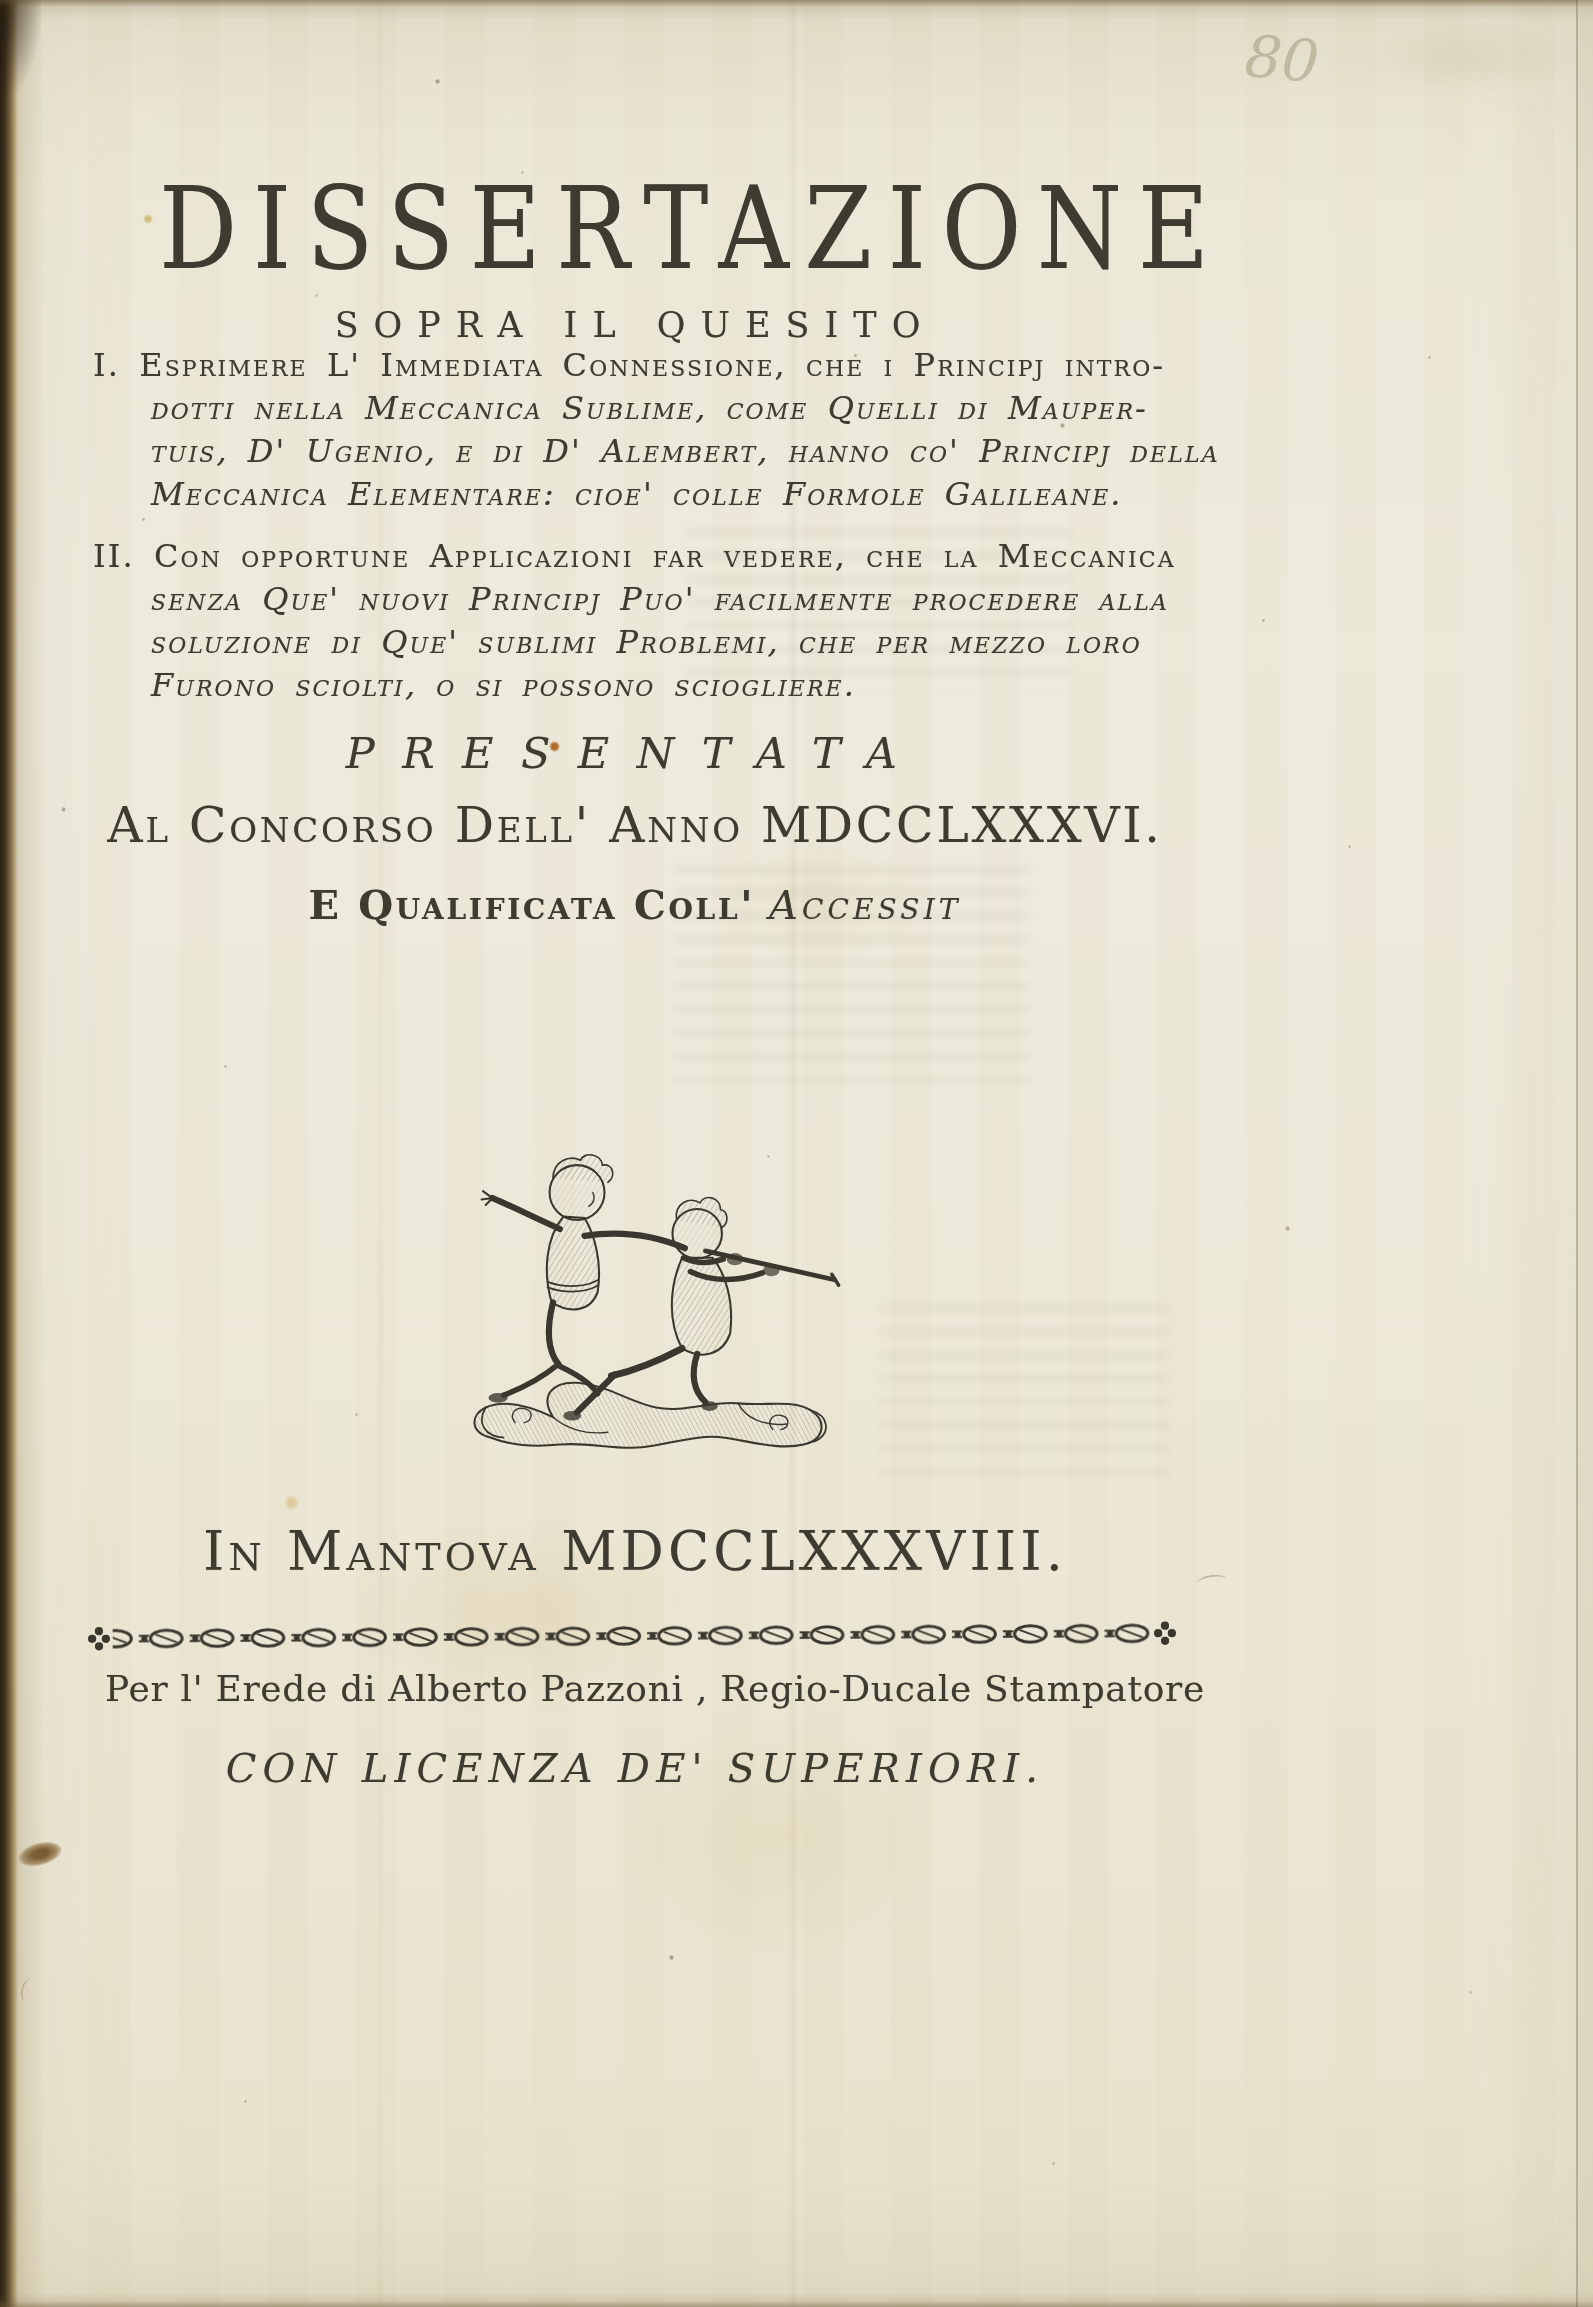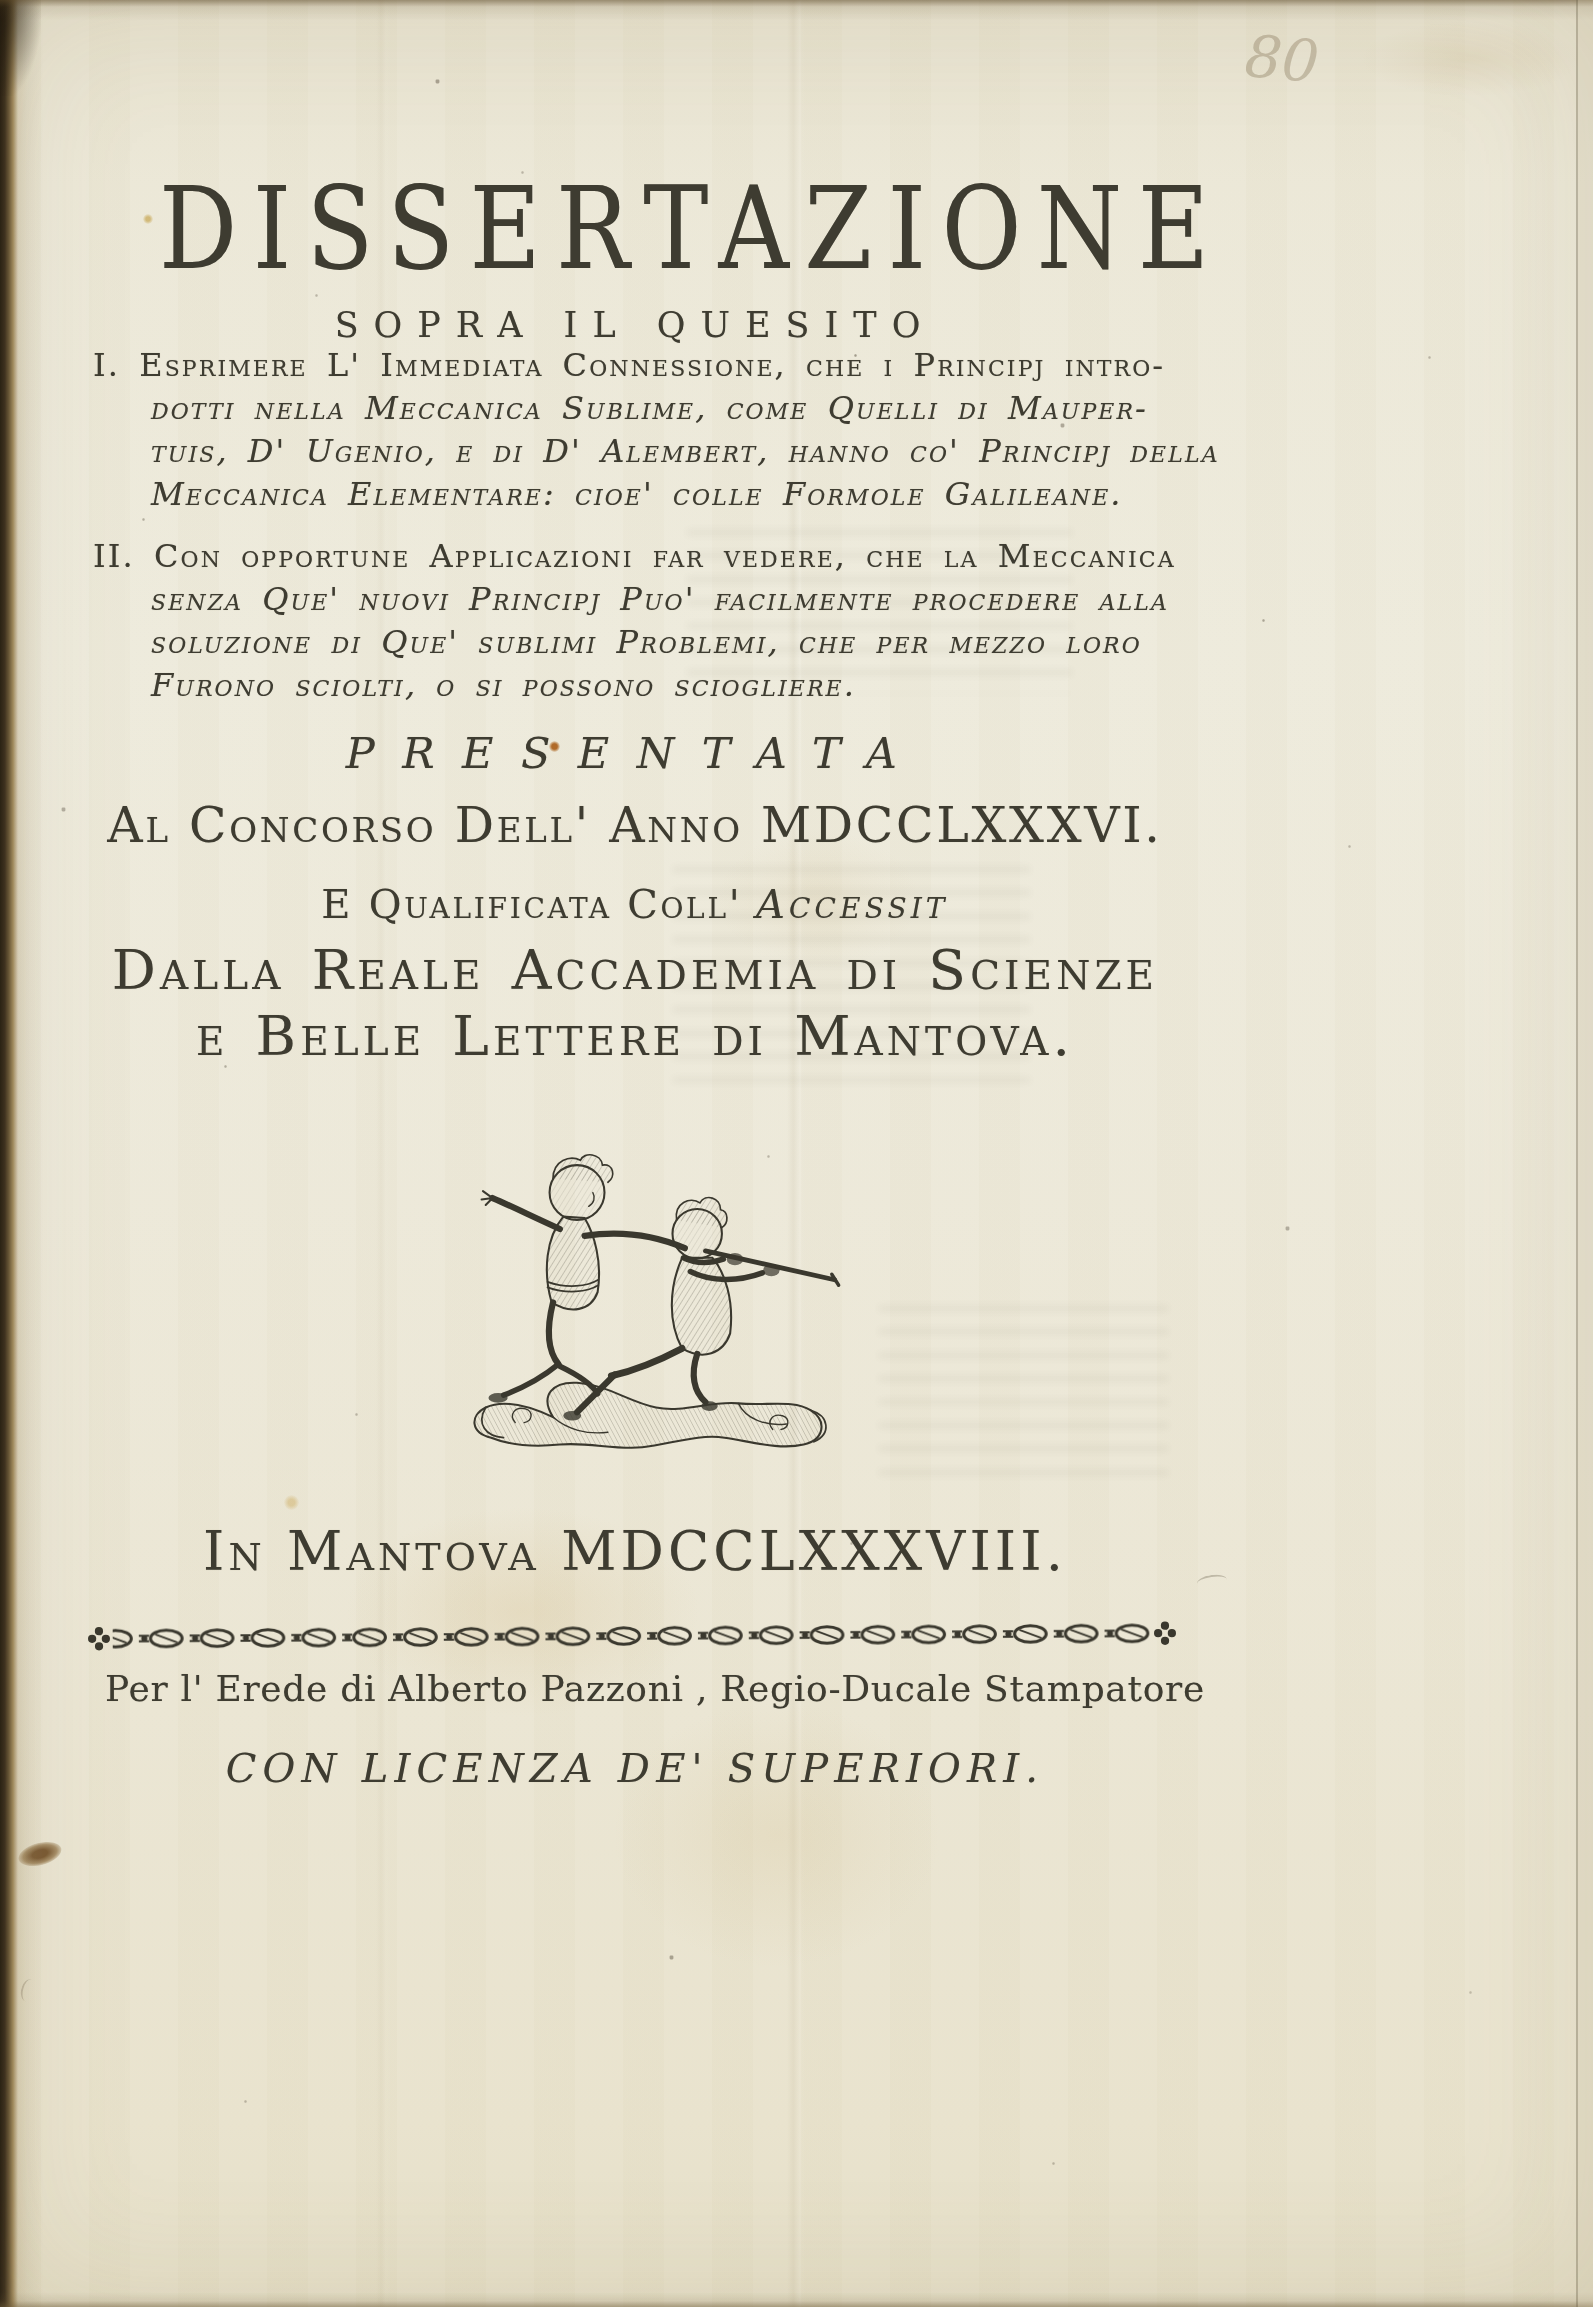--- a/index.html
+++ b/index.html
@@ -80,21 +80,21 @@
   .subtitle{top:305px;font-size:35px;letter-spacing:15px;}
   .para{position:absolute;left:93px;width:1127px;font-size:32px;line-height:43px;
     letter-spacing:2.1px;word-spacing:6.9px;text-align:left;}
   .para .ln{font-variant:small-caps;white-space:nowrap;display:block;}
   .para .ln.ind{padding-left:58px;font-style:italic;}
   .para1{top:344px;}
   .para2{top:535px;}
   .presentata{top:728px;font-size:43px;font-style:italic;letter-spacing:27.5px;}
   .concorso{top:797px;font-size:49px;font-variant:small-caps;letter-spacing:2.7px;}
   .qualificata{top:881px;font-size:40px;}
-  .qualificata .roman{font-variant:small-caps;letter-spacing:2.7px;margin-right:13.7px;}
+  .qualificata .roman{font-variant:small-caps;letter-spacing:2.7px;margin-right:13.7px;font-weight:bold;}
   .qualificata .acc{font-style:italic;font-variant:small-caps;letter-spacing:4.1px;text-align:right;}
   .accademia{top:937px;font-size:55px;line-height:66px;font-variant:small-caps;
     letter-spacing:4.1px;word-spacing:5.5px;}
   .mantova{top:1520px;font-size:54px;font-variant:small-caps;letter-spacing:4.1px;text-align:center;}
   .printer{top:1668px;font-size:36px;letter-spacing:0.7px;text-align:right;}
   .license{top:1745px;font-size:40px;font-style:italic;letter-spacing:6.2px;}
 
   .vignette{position:absolute;top:1127px;left:450px;width:412px;height:344px;}
   .chain{position:absolute;top:1616px;left:88px;width:1088px;height:40px;}
 </style>
@@ -142,24 +142,20 @@
   </div>
 
   <div class="cblock presentata">PRESENTATA</div>
 
   <div class="cblock concorso">Al Concorso Dell' Anno MDCCLXXXVI.</div>
 
   <div class="cblock qualificata">
     <span class="roman">E Qualificata Coll'</span><span class="acc">Accessit</span>
   </div>
 
-  <div class="cblock accademia">
-    <div>Dalla Reale Accademia di Scienze</div>
-    <div>e Belle Lettere di Mantova.</div>
-  </div>
 
   <div class="vignette">
     <svg viewBox="0 0 600 500" width="412" height="344">
       <defs>
         <pattern id="hA" width="7" height="7" patternUnits="userSpaceOnUse" patternTransform="rotate(32)">
           <line x1="0" y1="0" x2="0" y2="7" stroke="#434135" stroke-width="1.2"></line>
         </pattern>
         <pattern id="hB" width="6" height="6" patternUnits="userSpaceOnUse" patternTransform="rotate(-28)">
           <line x1="0" y1="0" x2="0" y2="6" stroke="#434135" stroke-width="1.1"></line>
         </pattern>

